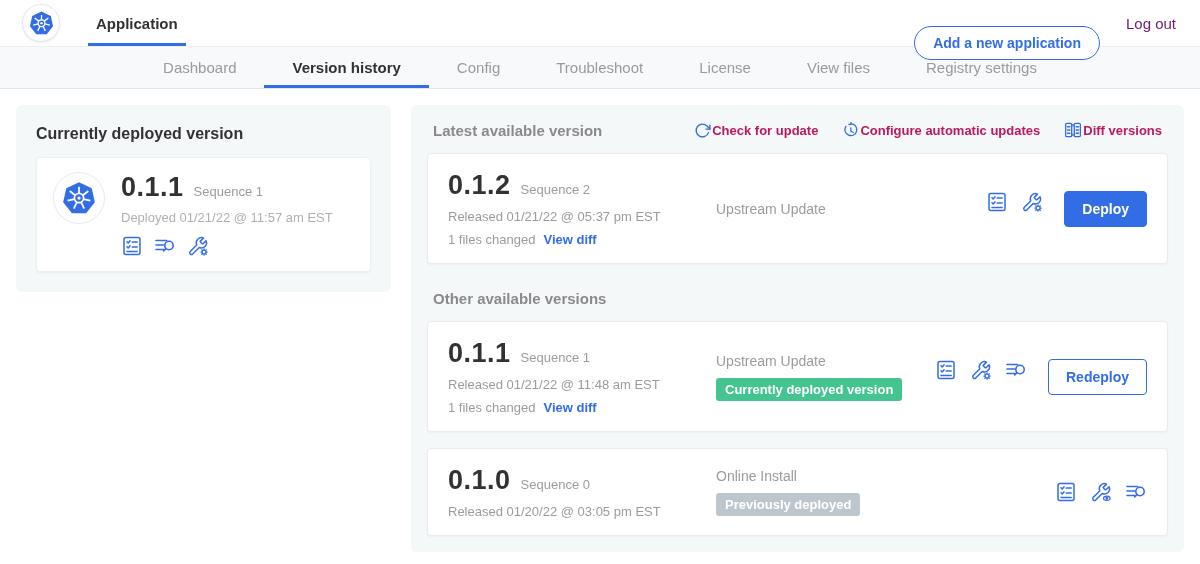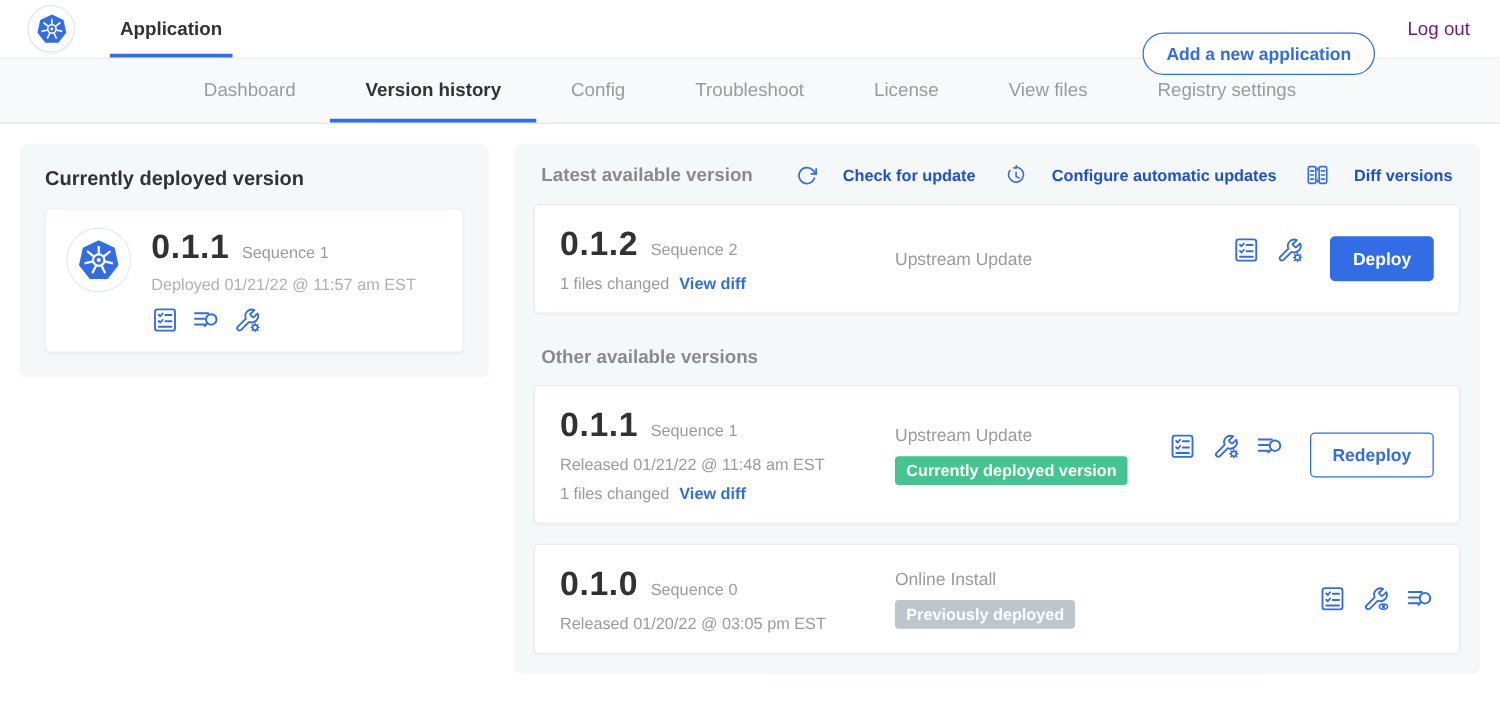--- a/index.html
+++ b/index.html
@@ -15,21 +15,21 @@
   .top-tabs { display:flex; gap:20px; align-items:stretch; }
   .top-tab { display:flex; align-items:center; font-size:15px; color:#323232; cursor:pointer;
     border-bottom:3px solid transparent; padding:3px 8px 0 8px; }
   .top-tab.active { font-weight:700; border-bottom-color:#326de6; }
   .topbar-right { margin-left:auto; display:flex; align-items:center; gap:26px; }
   .add-app-btn { border:1px solid #326de6; background:#fff; color:#326de6; font-weight:700; font-size:14px;
     padding:8px 18px; border-radius:18px; cursor:pointer; font-family:inherit;margin-top:40px; }
   .logout { font-size:15px; color:#701a75; cursor:pointer; }
 
   
-  .subnav { height:53px; background:#f7f9fa; border-top:1px solid #eceff1; border-bottom:1px solid #e2e6e8;
+  .subnav { height:43px; background:#f7f9fa; border-top:1px solid #eceff1; border-bottom:1px solid #e2e6e8;
     display:flex; justify-content:center; align-items:stretch; }
   .subnav-tab { display:flex; align-items:center; padding:3px 28px 0 28px; font-size:15px; color:#9b9b9b;
     cursor:pointer; border-bottom:3px solid transparent; }
   .subnav-tab.active { color:#323232; font-weight:700; border-bottom-color:#326de6; }
 
   
   .content { padding:16px; display:flex; gap:20px; align-items:flex-start; }
   .panel { background:#f5f8f9; border-radius:6px; }
 
   
@@ -44,21 +44,21 @@
   .sequence { font-size:13px; color:#9b9b9b; }
   .deployed-at { font-size:13px; color:#b0b0b0; margin-top:7px; }
   .icon-row { display:flex; gap:11px; margin-top:10px; align-items:center; }
   .icon-btn { width:22px; height:22px; cursor:pointer; display:inline-flex; }
 
   
   .versions-card { flex:1; padding:14px 16px 16px 16px; }
   .panel-header { display:flex; align-items:center; justify-content:space-between; padding:2px 6px 0 6px; margin-bottom:14px; }
   .panel-title { font-size:15px; font-weight:700; color:#8a8a8a; }
   .panel-actions { display:flex; gap:24px; align-items:center; }
-  .action-link { display:flex; align-items:center; gap:20px; color:#1d4ed8; font-size:13px; font-weight:700; cursor:pointer; }
+  .action-link { display:flex; align-items:center; gap:1px; color:#be185d; font-size:13px; font-weight:700; cursor:pointer; }
   .action-link svg { display:block; }
 
   .version-row { background:#fff; border-radius:4px; border:1px solid #e9ecee; box-shadow:0 1px 2px rgba(0,0,0,.04);
     padding:16px 20px; display:flex; align-items:center; }
   .row-left { flex:0 0 252px; }
   .released { font-size:13px; color:#9b9b9b; margin-top:8px; }
   .files-line { font-size:13px; color:#9b9b9b; margin-top:8px; display:flex; gap:8px; align-items:center; }
   .view-diff { color:#326de6; font-weight:700; cursor:pointer; }
   .row-mid { flex:1; padding-left:16px; align-self:center; }
   .source-label { font-size:14px; font-weight:400; color:#9b9b9b; }
@@ -218,20 +218,21 @@
           </div>
         </div>
       </div>
 
       <div class="version-row">
         <div class="row-left">
           <div class="version-line">
             <span class="version-big">0.1.2</span>
             <span class="sequence">Sequence 2</span>
           </div>
+          <div class="released">Released 01/21/22 @ 05:37 pm EST</div>
           <div class="files-line">
             <span>1 files changed</span>
             <span class="view-diff">View diff</span>
           </div>
         </div>
         <div class="row-mid">
           <div class="source-label">Upstream Update</div>
         </div>
         <div class="row-right">
           <span class="icon-btn">

